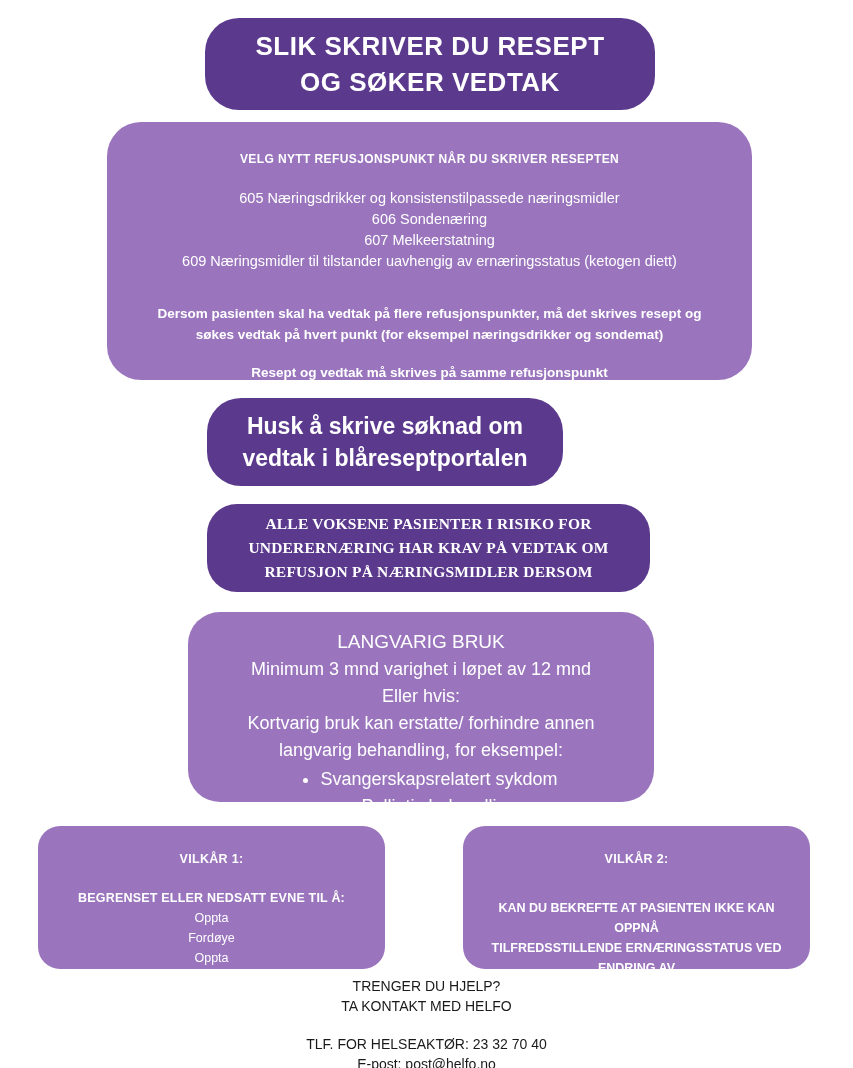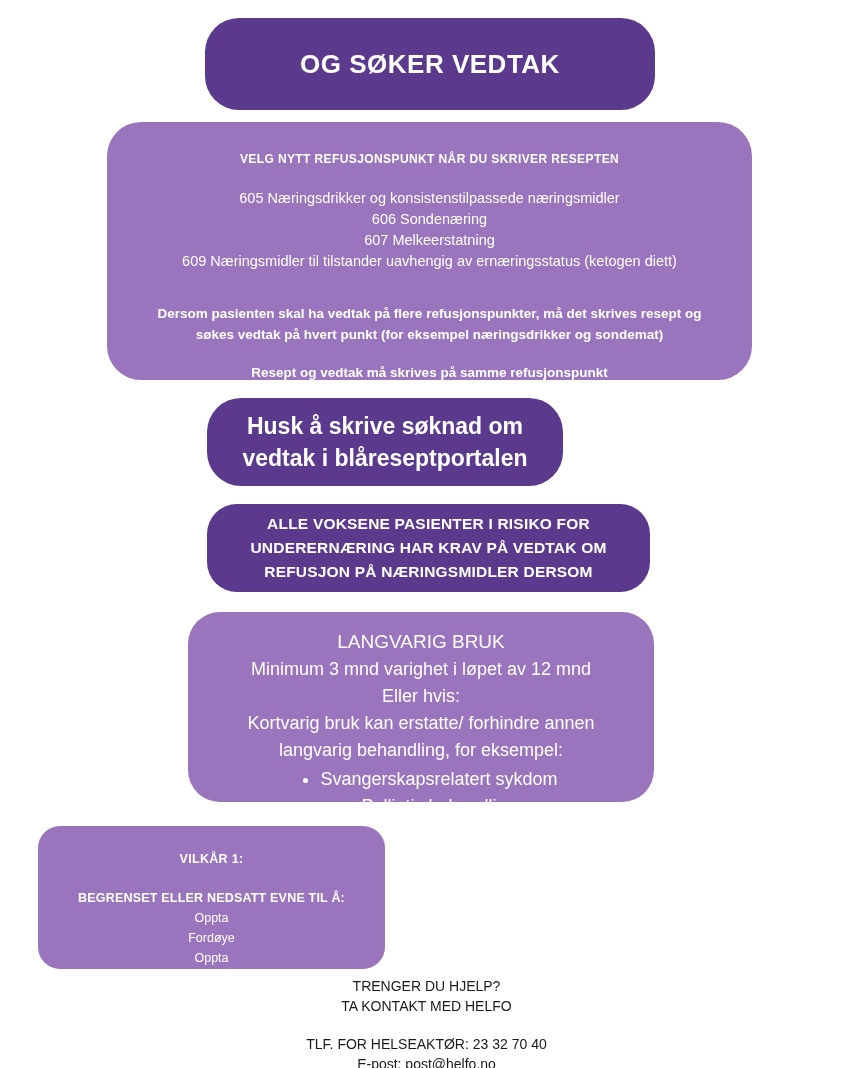--- a/index.html
+++ b/index.html
@@ -104,20 +104,21 @@
   }
 
   
   .voksne-box {
     left: 207px;
     top: 504px;
     width: 443px;
     height: 88px;
     border-radius: 30px;
     padding: 0 31px;
+    font-family: Liberation Serif, serif;
   }
   .voksne-line {
     font-size: 15.5px;
     font-weight: bold;
     line-height: 24px;
     letter-spacing: 0.2px;
   }
 
   
   .langvarig-box {
@@ -212,20 +213,21 @@
     font-size: 14px;
     line-height: 20px;
   }
 </style>
 </head>
 <body>
 
 <div class="page">
 
   <div class="box dark title-box">
+    <div class="title-line">SLIK SKRIVER DU RESEPT</div>
     <div class="title-line">OG SØKER VEDTAK</div>
   </div>
 
   <div class="box light refusjon-box">
     <div class="refusjon-head">VELG NYTT REFUSJONSPUNKT NÅR DU SKRIVER RESEPTEN</div>
     <div class="refusjon-list">
       <div>605 Næringsdrikker og konsistenstilpassede næringsmidler</div>
       <div>606 Sondenæring</div>
       <div>607 Melkeerstatning</div>
       <div>609 Næringsmidler til tilstander uavhengig av ernæringsstatus (ketogen diett)</div>
@@ -264,20 +266,29 @@
     <div class="vilkar-head">VILKÅR 1:</div>
     <div class="vilkar-sub">BEGRENSET ELLER NEDSATT EVNE TIL Å:</div>
     <div class="vilkar-list">
       <div>Oppta</div>
       <div>Fordøye</div>
       <div>Oppta</div>
       <div>Omdanne / utskille næringsstoffer</div>
     </div>
   </div>
 
+  <div class="box light vilkar2-box">
+    <div class="vilkar-head">VILKÅR 2:</div>
+    <div class="vilkar2-body">
+      <div>KAN DU BEKREFTE AT PASIENTEN IKKE KAN OPPNÅ</div>
+      <div>TILFREDSSTILLENDE ERNÆRINGSSTATUS VED</div>
+      <div>ENDRING AV</div>
+      <div>DET NORMALE KOSTHOLDET</div>
+    </div>
+  </div>
 
   <div class="footer">
     <div class="footer-help">
       <div>TRENGER DU HJELP?</div>
       <div>TA KONTAKT MED HELFO</div>
     </div>
     <div class="footer-contact">
       <div>TLF. FOR HELSEAKTØR: 23 32 70 40</div>
       <div>E-post: post@helfo.no</div>
     </div>

